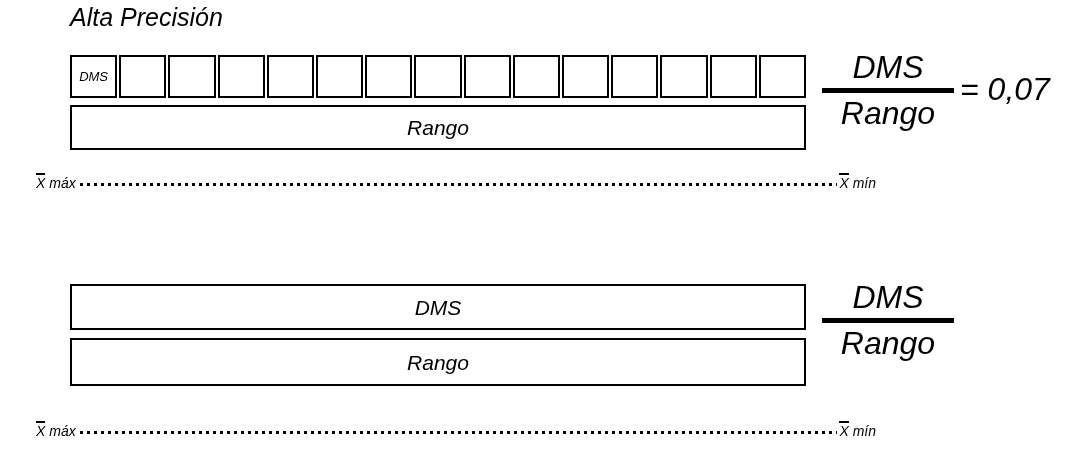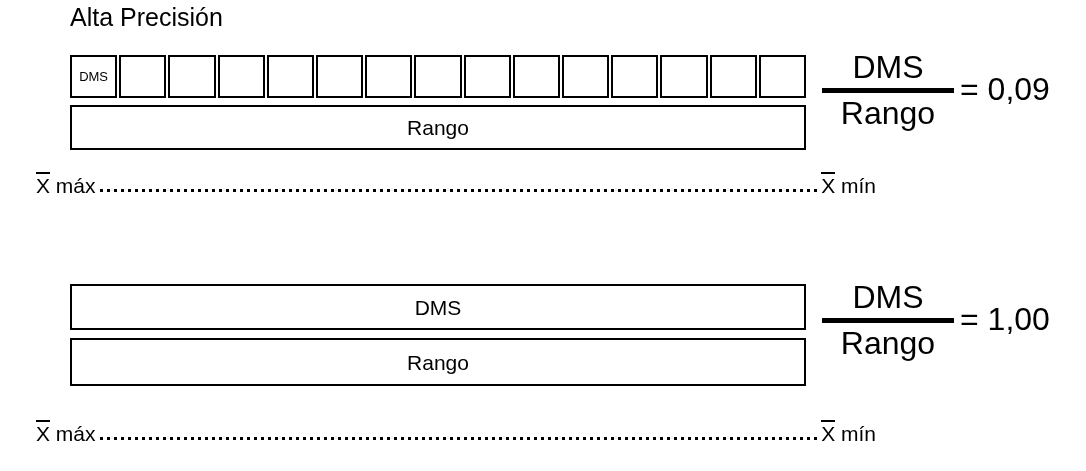--- a/index.html
+++ b/index.html
@@ -10,20 +10,21 @@
   body {
     font-family: "Liberation Sans", sans-serif;
     color: #000000;
   }
   #canvas {
     position: relative;
     width: 1086px;
     height: 471px;
     background: #ffffff;
     overflow: hidden;
+    font-style: italic;
   }
 
   
   .section-title {
     position: absolute;
     font-size: 25px;
     line-height: 1;
     color: #000;
     white-space: nowrap;
   }
@@ -119,21 +120,21 @@
     position: absolute;
     display: flex;
     align-items: flex-end;
     width: 840px;
     left: 36px;
   }
   #range-row-top    { top: 172px; }
   #range-row-bottom { top: 420px; }
 
   .range-endpoint {
-    font-size: 21px;
+    font-size: 14px;
     line-height: 1;
     color: #000;
     white-space: nowrap;
   }
   .xbar {
     display: inline-block;
     border-top: 2px solid #000;
     padding-top: 1px;
     line-height: 1;
   }
@@ -181,21 +182,21 @@
   <div class="bar" id="hp-rango">
     <span class="bar-label">Rango</span>
   </div>
 
   <div class="ratio-group" id="ratio-top">
     <div class="fraction">
       <span class="frac-num">DMS</span>
       <span class="frac-rule"></span>
       <span class="frac-den">Rango</span>
     </div>
-    <span class="ratio-equals">= 0,09</span>
+    <span class="ratio-equals">= 0,07</span>
   </div>
 
   <div class="range-row" id="range-row-top">
     <span class="range-endpoint"><span class="xbar">X</span><span> máx</span></span>
     <span class="range-dots"></span>
     <span class="range-endpoint"><span class="xbar">X</span><span> mín</span></span>
   </div>
 
 
   <div class="bar" id="lp-dms">
@@ -205,21 +206,20 @@
   <div class="bar" id="lp-rango">
     <span class="bar-label">Rango</span>
   </div>
 
   <div class="ratio-group" id="ratio-bottom">
     <div class="fraction">
       <span class="frac-num">DMS</span>
       <span class="frac-rule"></span>
       <span class="frac-den">Rango</span>
     </div>
-    <span class="ratio-equals">= 1,00</span>
   </div>
 
   <div class="range-row" id="range-row-bottom">
     <span class="range-endpoint"><span class="xbar">X</span><span> máx</span></span>
     <span class="range-dots"></span>
     <span class="range-endpoint"><span class="xbar">X</span><span> mín</span></span>
   </div>
 
 </div>
 

